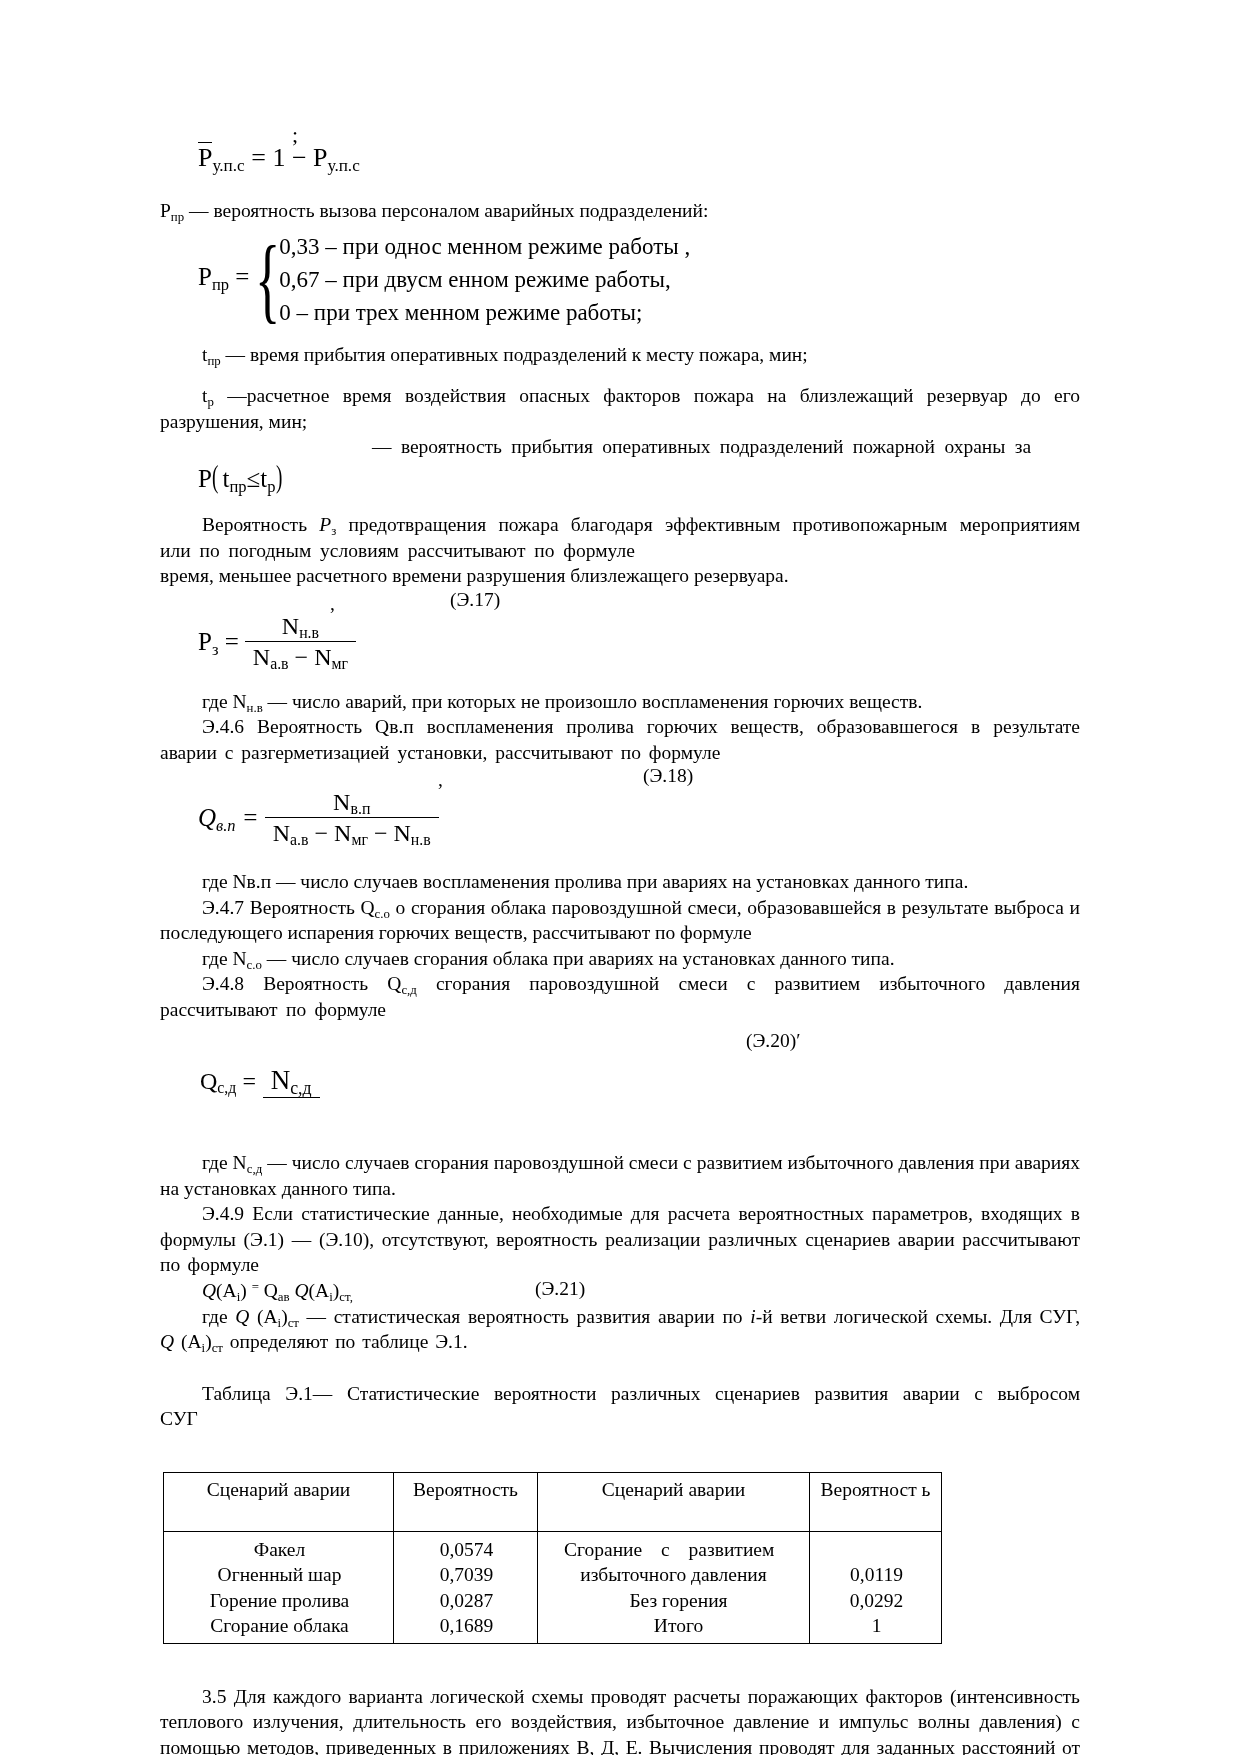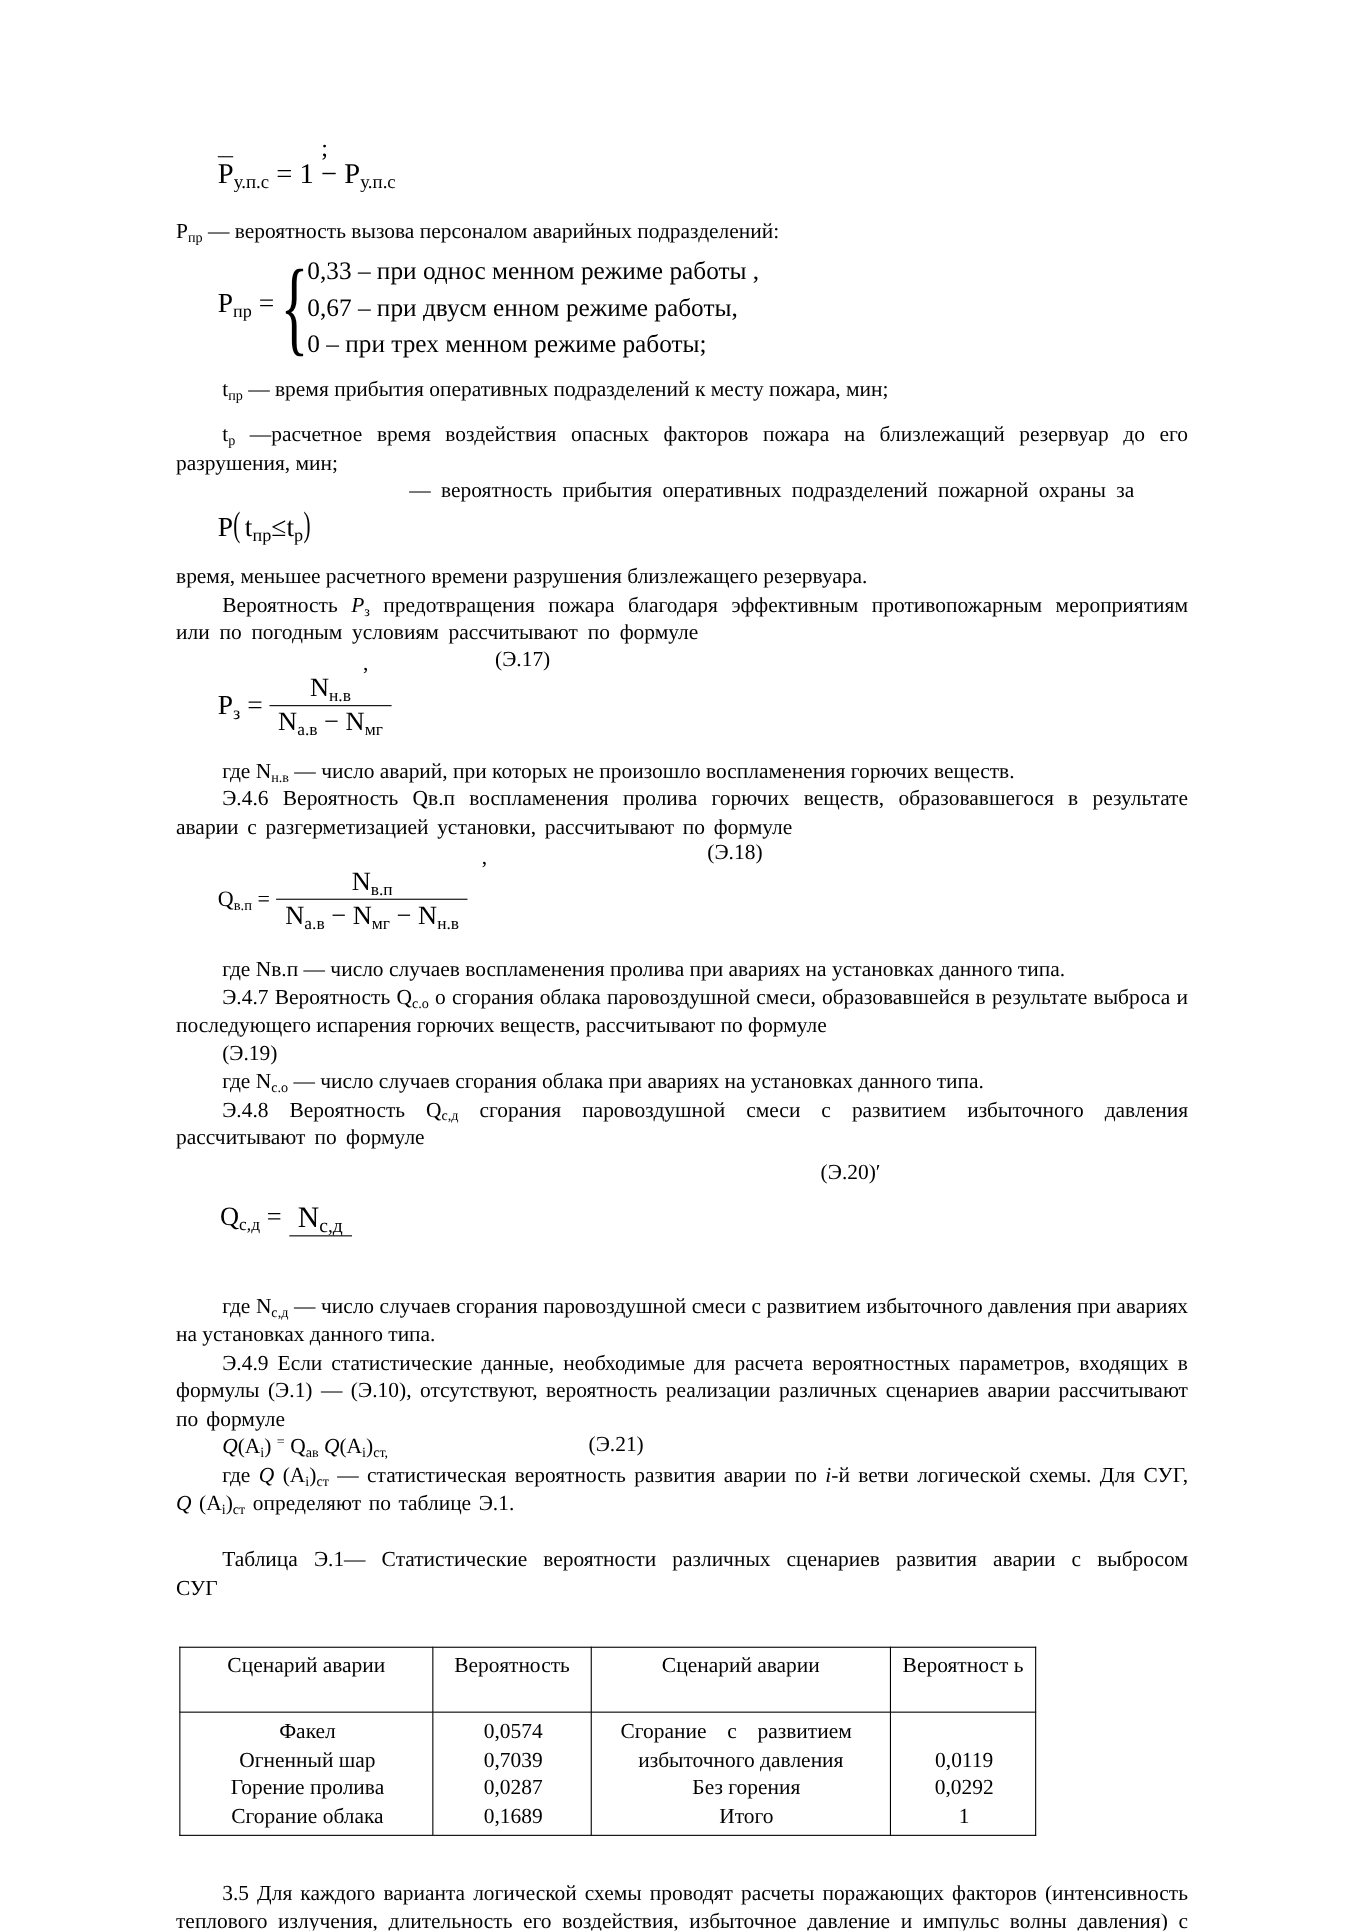--- a/index.html
+++ b/index.html
@@ -178,25 +178,25 @@
 
   <div style="position:relative; height:78px;">
     <p class="body-text just" style="margin:0; padding-left:212px; word-spacing:4.5px;">
       <span>— вероятность прибытия оперативных подразделений пожарной охраны за</span>
     </p>
     <div class="formula" style="position:absolute; left:38px; top:24px; font-size:25px;">
       <span>P</span><span style="font-size:32px; display:inline-block; transform:scaleX(0.6); transform-origin:left;">(</span><span>t</span><sub>пр</sub><span>≤</span><span>t</span><sub>р</sub><span style="font-size:32px; display:inline-block; transform:scaleX(0.6); transform-origin:left;">)</span>
     </div>
   </div>
 
-  <p class="body-text nojust" style="margin:0;">время, меньшее расчетного времени разрушения близлежащего резервуара.</p>
-
   <p class="body-text just" style="margin:0; text-indent:42px; word-spacing:4px;">
     <span>Вероятность </span><span class="it">Р</span><sub>з</sub><span> предотвращения пожара благодаря эффективным противопожарным мероприятиям или по погодным условиям рассчитывают по формуле</span>
   </p>
+
+  <p class="body-text nojust" style="margin:0;">время, меньшее расчетного времени разрушения близлежащего резервуара.</p>
 
   <div style="position:relative; height:100px;">
     <span class="body-text" style="position:absolute; left:170px; top:2px;">,</span>
     <span class="eqnum" style="position:absolute; left:290px; top:0;">(Э.17)</span>
     <div class="formula" style="position:absolute; left:38px; top:24px;">
       <span class="lhs" style="font-size:25px;">
         <span>P</span><sub>з</sub>
         <span>=</span>
       </span>
       <span class="frac">
@@ -209,38 +209,37 @@
   <p class="body-text nojust" style="margin:0; text-indent:42px;">
     <span>где N</span><sub>н.в</sub><span> — число аварий, при которых не произошло воспламенения горючих веществ.</span>
   </p>
 
   <p class="body-text just" style="margin:0; text-indent:42px; word-spacing:3px;">Э.4.6 Вероятность Qв.п воспламенения пролива горючих веществ, образовавшегося в результате аварии с разгерметизацией установки, рассчитывают по формуле</p>
 
   <div style="position:relative; height:104px;">
     <span class="body-text" style="position:absolute; left:278px; top:2px;">,</span>
     <span class="eqnum" style="position:absolute; left:483px; top:0;">(Э.18)</span>
     <div class="formula" style="position:absolute; left:38px; top:24px;">
-      <span class="lhs" style="font-size:20px;">
+      <span class="lhs" style="font-size:25px;font-style:italic;">
         <span>Q</span><sub>в.п</sub>
         <span>=</span>
       </span>
       <span class="frac">
         <span class="num"><span>N</span><sub>в.п</sub></span>
         <span class="den"><span>N</span><sub>а.в</sub> − <span>N</span><sub>мг</sub> − <span>N</span><sub>н.в</sub></span>
       </span>
     </div>
   </div>
 
   <p class="body-text nojust" style="margin:0; text-indent:42px;">где Nв.п — число случаев воспламенения пролива при авариях на установках данного типа.</p>
 
   <p class="body-text just" style="margin:0; text-indent:42px;">
     <span>Э.4.7 Вероятность Q</span><sub>с.о</sub><span> о сгорания облака паровоздушной смеси, образовавшейся в результате выброса и последующего испарения горючих веществ, рассчитывают по формуле</span>
   </p>
 
-  <p class="body-text nojust" style="margin:0; text-indent:42px;">(Э.19)</p>
 
   <p class="body-text nojust" style="margin:0; text-indent:42px;">
     <span>где N</span><sub>с.о</sub><span> — число случаев сгорания облака при авариях на установках данного типа.</span>
   </p>
 
   <p class="body-text just" style="margin:0; text-indent:42px; word-spacing:3.5px;">
     <span>Э.4.8 Вероятность Q</span><sub>с,д</sub><span> сгорания паровоздушной смеси с развитием избыточного давления рассчитывают по формуле</span>
   </p>
 
   <div style="position:relative; height:128px;">

